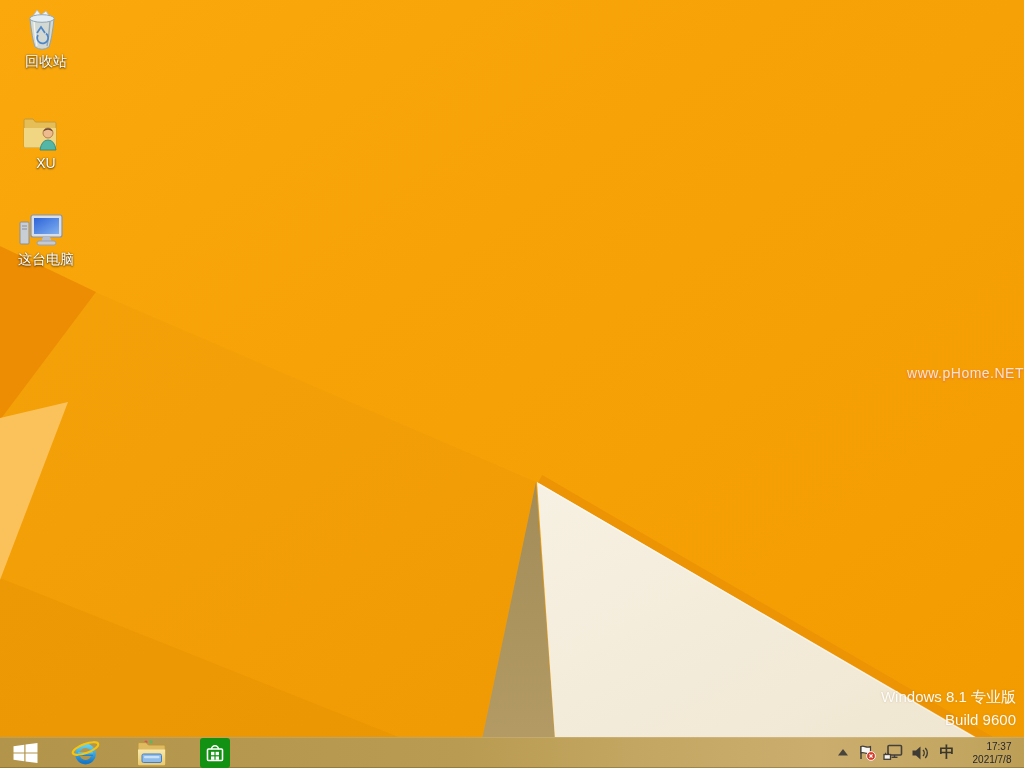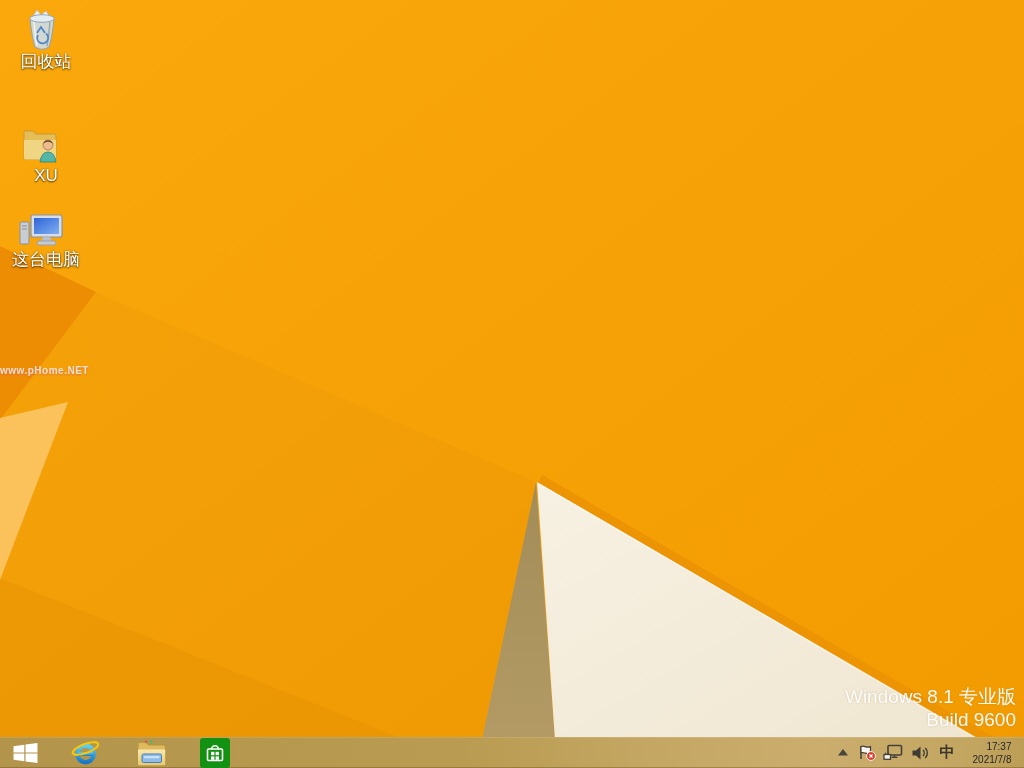--- a/index.html
+++ b/index.html
@@ -6,31 +6,31 @@
   html,body { width:1024px; height:768px; overflow:hidden; }
   body { font-family:"Liberation Sans","DejaVu Sans",sans-serif; position:relative; background:#F8A307; }
 
   .screen { position:absolute; inset:0; width:1024px; height:768px; overflow:hidden; }
   .wallpaper { position:absolute; inset:0; z-index:0; }
 
   
   .desktop-icons { position:absolute; left:4px; top:0; width:76px; z-index:2; }
   .dicon { position:absolute; left:0; width:76px; display:flex; flex-direction:column; align-items:center; cursor:default; }
   .dicon .art { height:46px; display:flex; align-items:flex-end; justify-content:center; }
-  .dlabel { margin-top:3px; font-size:17px; color:#FFFFFF; text-align:center; line-height:13px;
+  .dlabel { margin-top:3px; font-size:14px; color:#FFFFFF; text-align:center; line-height:13px;
             text-shadow:0 1px 2px rgba(0,0,0,.65), 0 0 2px rgba(0,0,0,.45); white-space:nowrap;padding-left:8px; }
 
   
-  .watermark { position:absolute; left:0; right:0; top:365px; text-align:left; z-index:1;
-               font-size:10px; font-weight:bold; letter-spacing:.5px; color:rgba(255,248,240,.82);
+  .watermark { position:absolute; left:0; right:0; top:365px; text-align:right; z-index:1;
+               font-size:14px; font-weight:normal; letter-spacing:.5px; color:rgba(255,248,240,.82);
                text-shadow:0 1px 2px rgba(225,70,110,.6); }
 
   
   .version { position:absolute; right:8px; top:685px; z-index:1; text-align:right;
-             color:rgba(255,255,255,.95); font-size:19px; line-height:23px;
+             color:rgba(255,255,255,.95); font-size:15px; line-height:23px;
              text-shadow:0 0 2px rgba(150,110,40,.35); }
 
   
   .taskbar { position:absolute; left:0; right:0; bottom:0; height:31px; z-index:3;
              background:linear-gradient(90deg,#B2944B 0%,#B99B51 45%,#C3A661 62%,#CBAE6E 80%,#C2A55F 95%,#BC9E55 100%);
              box-shadow:inset 0 1px 0 rgba(255,255,255,.12), inset 0 -1px 0 rgba(90,70,20,.35);
              display:flex; align-items:center; }
   .tbtn { width:40px; height:31px; display:flex; align-items:center; justify-content:center;
           background:transparent; border:none; cursor:pointer; }
   .tbtn.start { width:46px; }
@@ -88,21 +88,21 @@
           <path d="M11,13 Q12,28 14,38" stroke="rgba(255,255,255,0.7)" stroke-width="1.4" fill="none"></path>
           <path d="M27,13 Q26,28 24,38" stroke="rgba(120,145,160,0.7)" stroke-width="1.4" fill="none"></path>
           <ellipse cx="19" cy="10.5" rx="12.2" ry="3.8" fill="#E4EDF2" stroke="#93A6B4" stroke-width="1"></ellipse>
           <path d="M14,25 l4,-6 l4,6" fill="none" stroke="#4C86C8" stroke-width="1.7"></path>
           <path d="M15,27 a5.5,5.5 0 1 0 8,-1.5" fill="none" stroke="#4C86C8" stroke-width="1.7"></path>
         </svg>
       </div>
       <div class="dlabel">回收站</div>
     </div>
 
-    <div class="dicon" style="top:120px">
+    <div class="dicon" style="top:108px">
       <div class="art">
         <svg width="42" height="38" viewBox="0 0 42 38">
           <path d="M3,8 V4.5 Q3,3 4.5,3 H12 L14.5,6 H33.5 Q35,6 35,7.5 V30 Q35,31.5 33.5,31.5 H4.5 Q3,31.5 3,30 Z" fill="#E5BE58" stroke="#C49A36" stroke-width="1"></path>
           <path d="M3,12 H35 V30 Q35,31.5 33.5,31.5 H4.5 Q3,31.5 3,30 Z" fill="#F0D582"></path>
           <circle cx="27" cy="17" r="5" fill="#EDBB8E" stroke="#B07848" stroke-width="0.9"></circle>
           <path d="M22.3,15.5 a5,5 0 0 1 9.4,0 a8,8 0 0 0 -9.4,0 Z" fill="#6B4A32"></path>
           <path d="M19,34 q1.5,-10 8,-10 q6.5,0 8,10 Z" fill="#53B6A6" stroke="#35897C" stroke-width="0.9"></path>
         </svg>
       </div>
       <div class="dlabel">XU</div>

